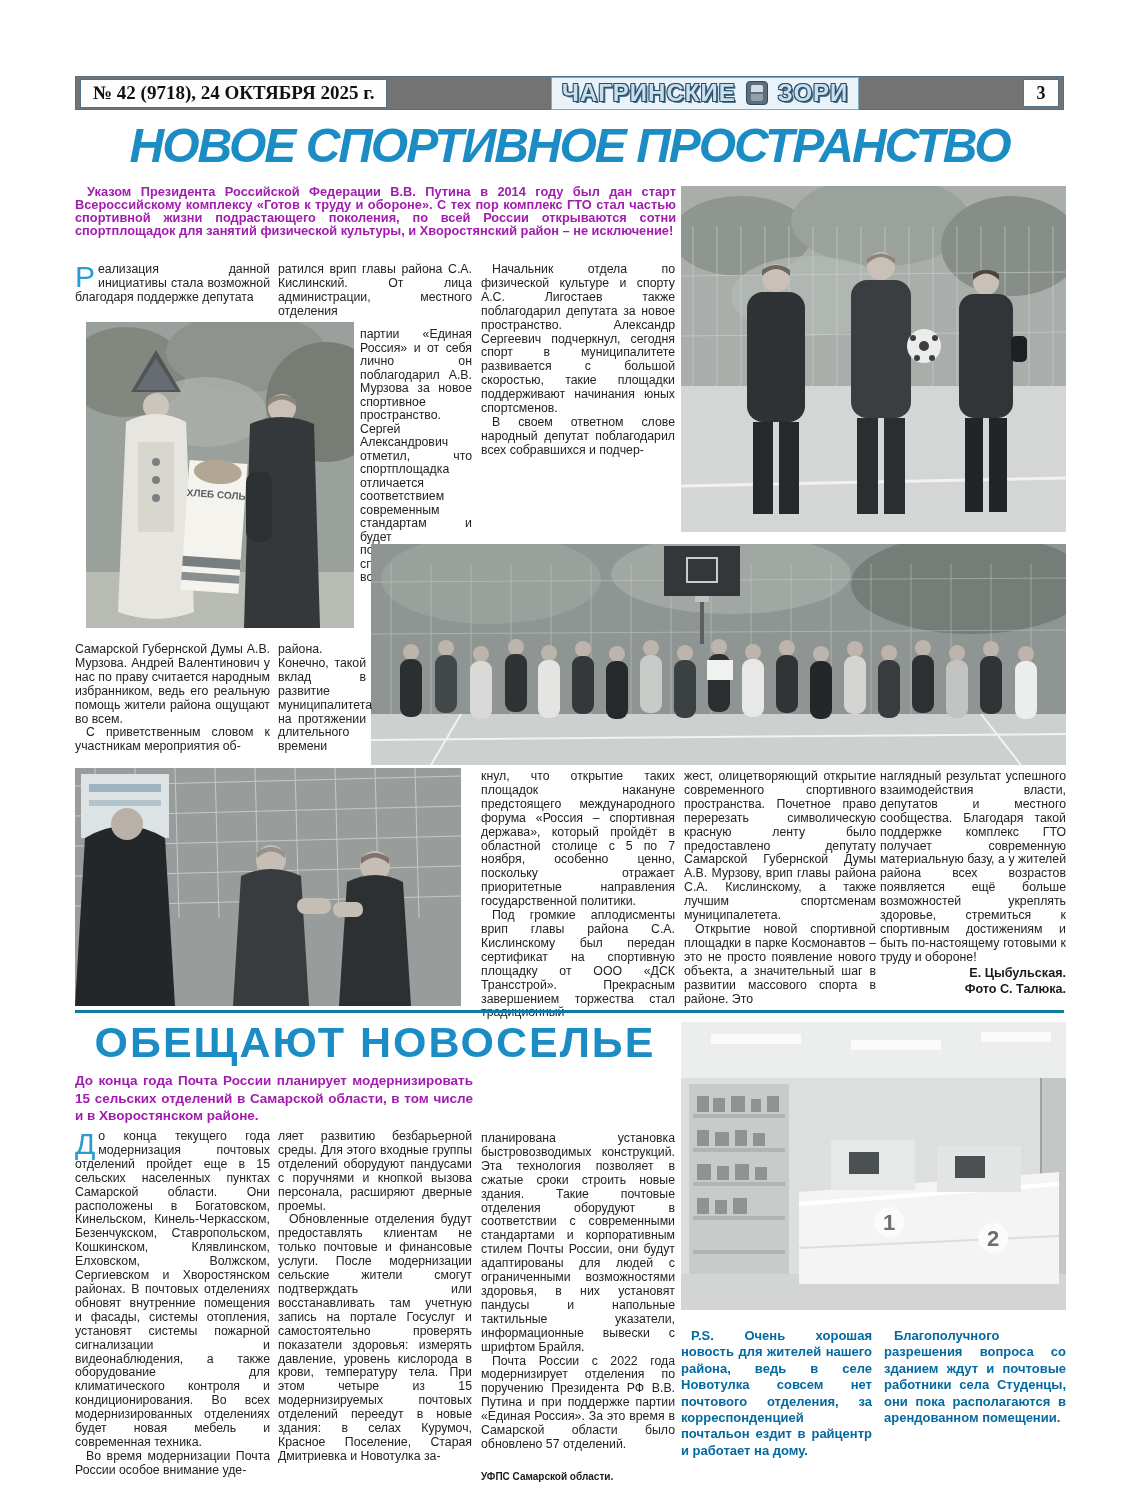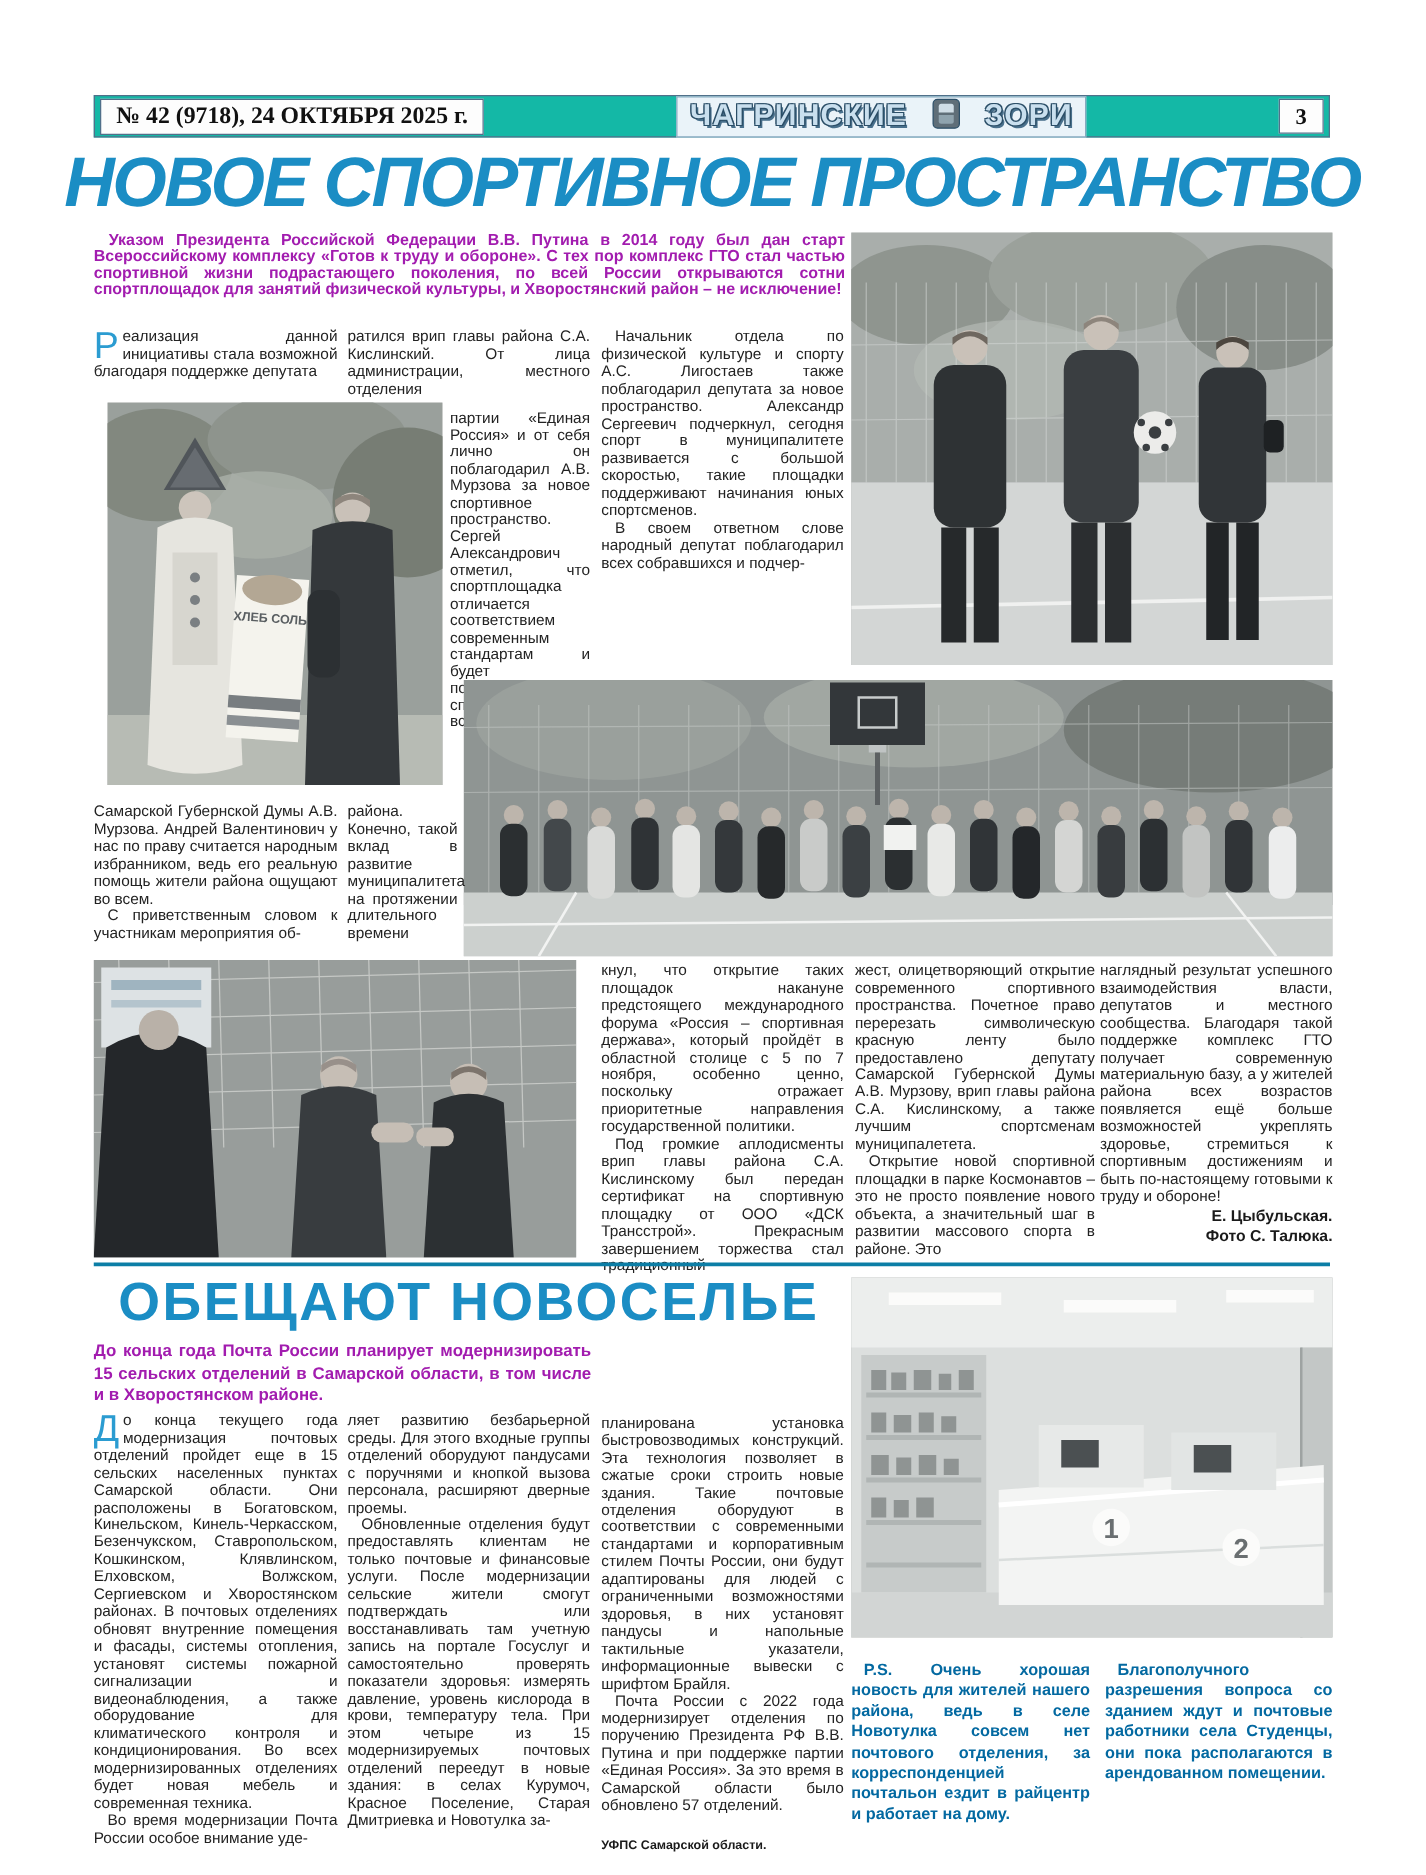--- a/index.html
+++ b/index.html
@@ -1,38 +1,38 @@
 <!DOCTYPE html>
 <html lang="ru"><head>
 <meta charset="utf-8">
 <style>
   html,body{margin:0;padding:0;background:#e9e9e9;}
   .page{position:relative;width:1141px;height:1500px;background:#ffffff;margin:0 auto;
         font-family:"Liberation Sans",sans-serif;overflow:hidden;}
   .abs{position:absolute;}
 
   
-  .band{left:75px;top:76px;width:989px;height:34px;background:#14b8a6;border:1px solid #51708a;
+  .band{left:75px;top:76px;width:989px;height:34px;background:#737373;border:1px solid #51708a;
         display:flex;align-items:center;justify-content:space-between;padding:0;box-sizing:border-box;}
   .issue-box{margin-left:4px;background:#fdfdfd;border:1px solid #51708a;padding:2px 12px 3px 12px;
         font-family:"Liberation Serif",serif;font-weight:bold;font-size:19px;color:#111;white-space:nowrap;}
-  .masthead{display:flex;gap:20px;background:#eaf3f9;border:1px solid #86a9bf;
+  .masthead{display:flex;align-items:center;gap:10px;background:#eaf3f9;border:1px solid #86a9bf;
         padding:1px 10px 2px 10px;}
   .mast-word{font-weight:bold;font-size:24px;letter-spacing:1px;color:#c9dfee;
         text-shadow:-1px -1px 0 #2c4f68,1px -1px 0 #2c4f68,-1px 1px 0 #2c4f68,1px 1px 0 #2c4f68,2px 2px 0 #49708c;}
   .mast-emblem{width:20px;height:22px;background:#5f6e78;border:1px solid #2c4f68;border-radius:4px;position:relative;}
   .mast-emblem:before{content:"";position:absolute;left:4px;top:3px;width:12px;height:7px;background:#cfdde6;border-radius:2px 2px 0 0;}
   .mast-emblem:after{content:"";position:absolute;left:4px;bottom:3px;width:12px;height:7px;background:#8fa3ae;border-radius:0 0 2px 2px;}
   .pagenum-box{margin-right:4px;background:#fdfdfd;border:1px solid #51708a;width:34px;height:26px;
         display:flex;align-items:center;justify-content:center;
         font-family:"Liberation Serif",serif;font-weight:bold;font-size:18px;color:#111;}
 
   
   .headline1{left:75px;top:112px;width:989px;height:66px;display:flex;align-items:center;justify-content:center;
-        font-weight:bold;font-style:italic;font-size:56px;letter-spacing:-2px;color:#1b8dc4;white-space:nowrap;}
+        font-weight:bold;font-style:italic;font-size:48px;letter-spacing:-2px;color:#1b8dc4;white-space:nowrap;}
   .headline2{left:75px;top:1018px;width:600px;height:48px;display:flex;align-items:center;justify-content:center;
         font-weight:bold;font-size:43px;letter-spacing:2px;color:#1b8dc4;white-space:nowrap;}
 
   
   .lede{color:#a21caf;font-weight:bold;text-align:justify;}
   .lede p{margin:0;text-indent:12px;}
   .lede1{left:75px;top:185px;width:601px;font-size:12.8px;line-height:13px;}
   .lede2{left:75px;top:1072px;width:398px;font-size:13.5px;line-height:17.6px;}
 
   

